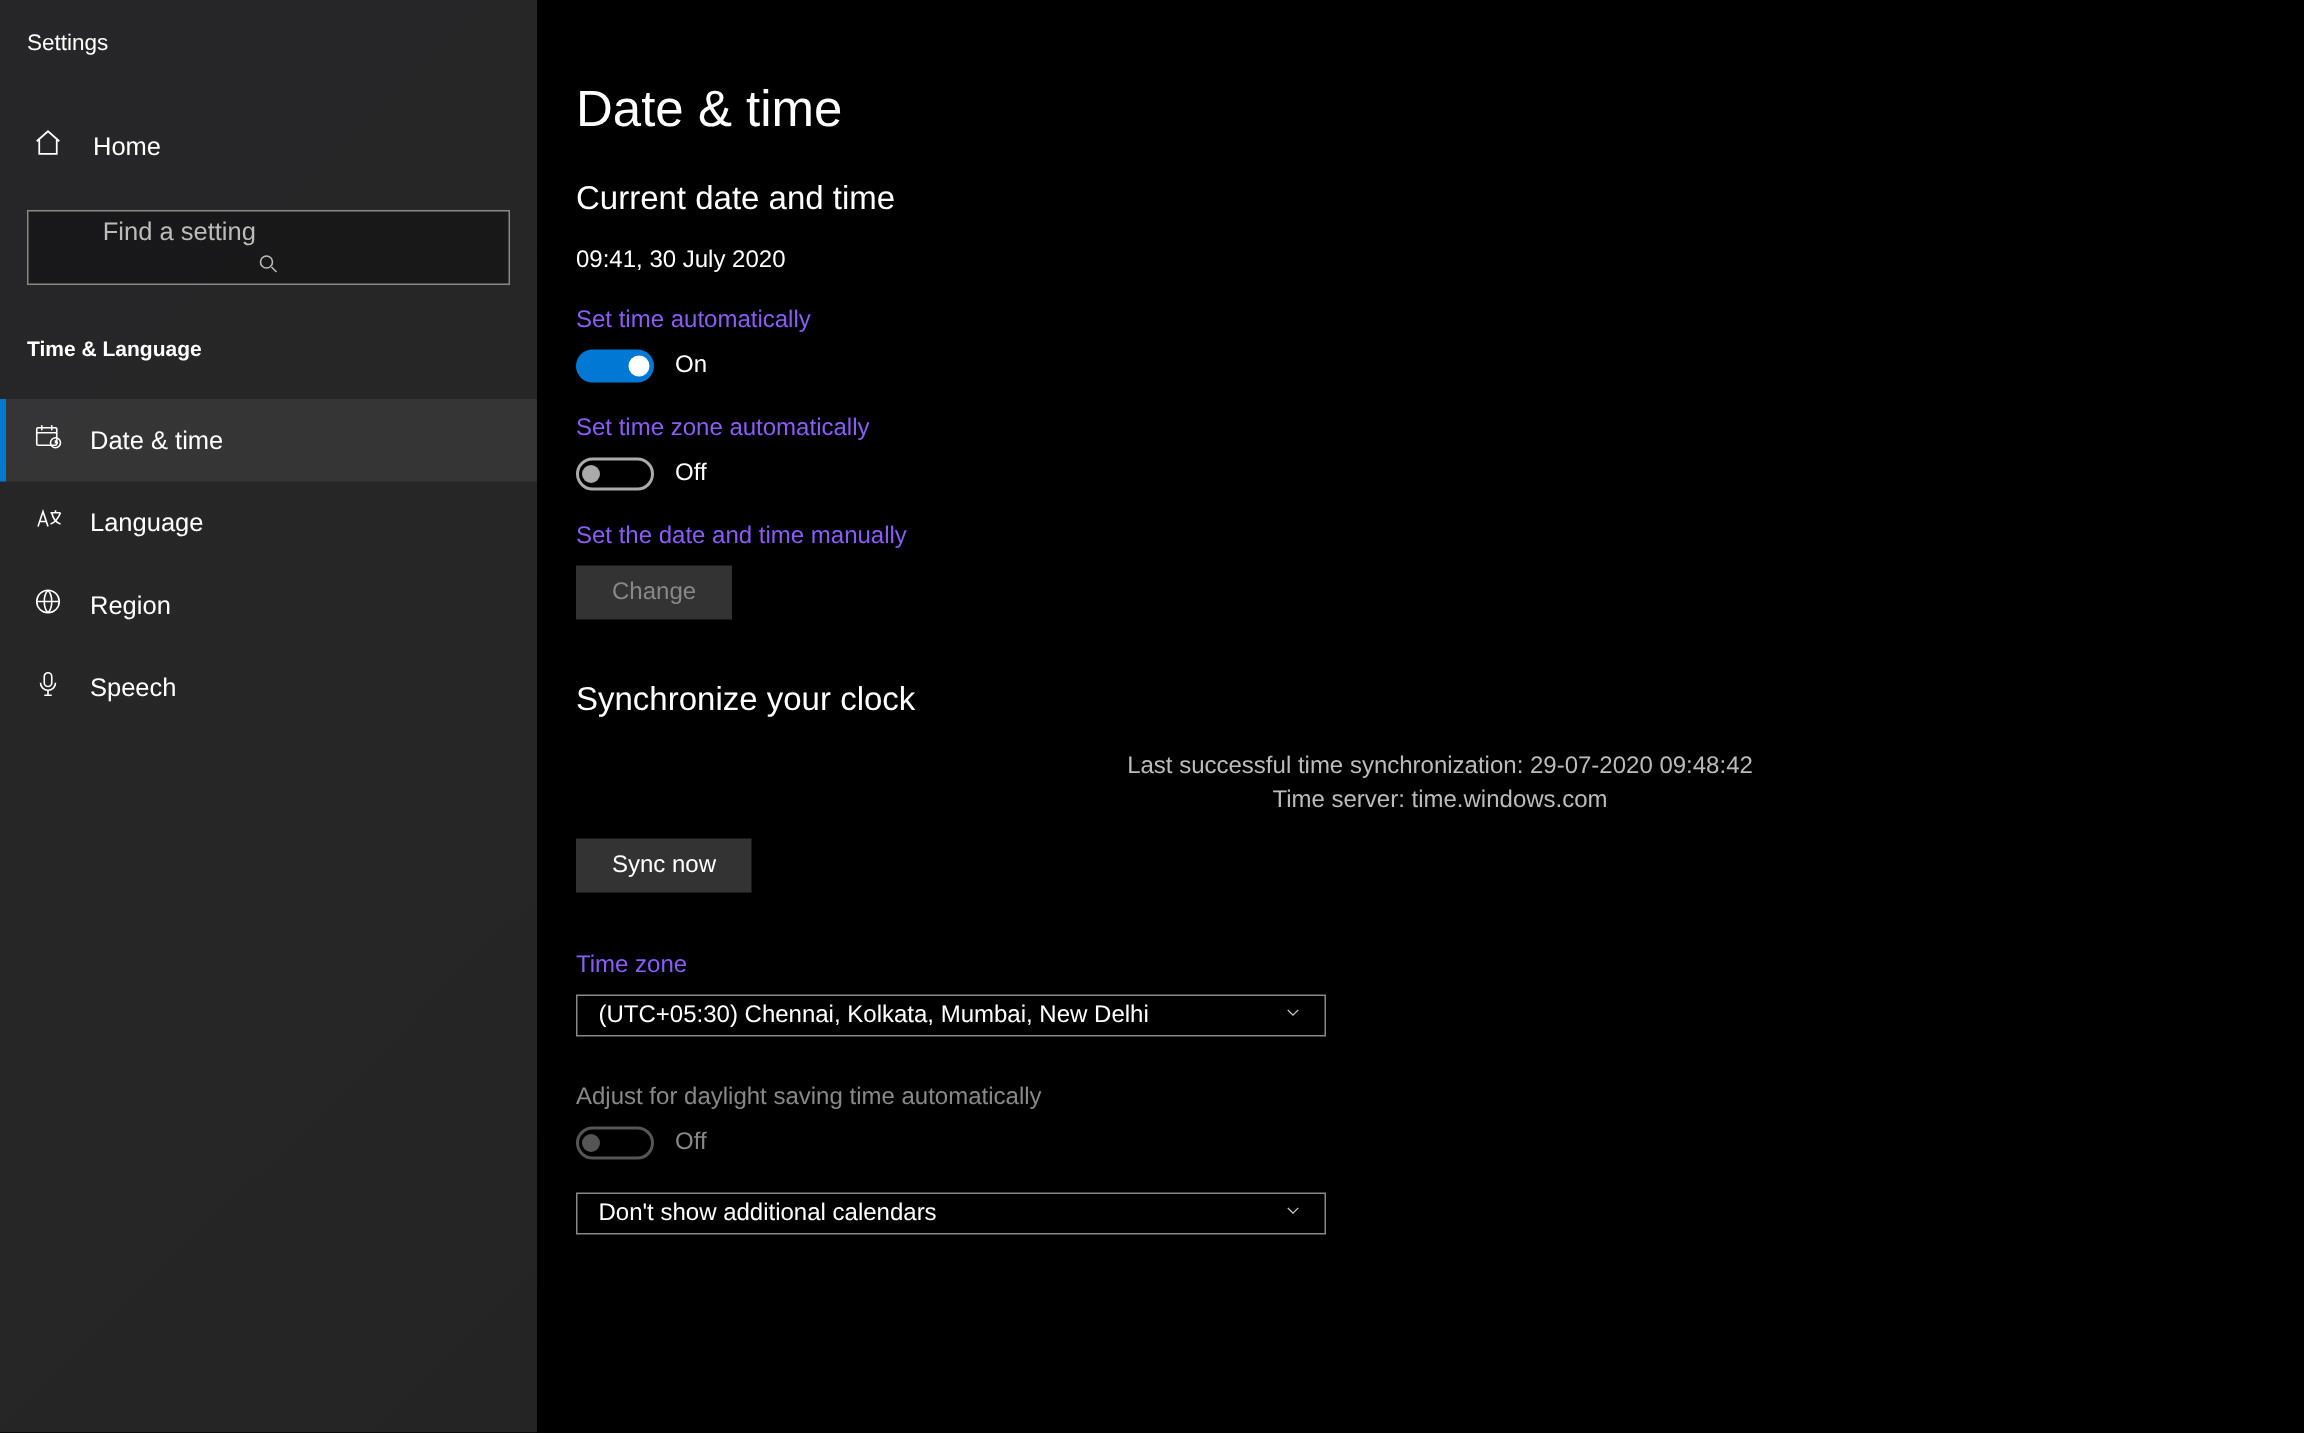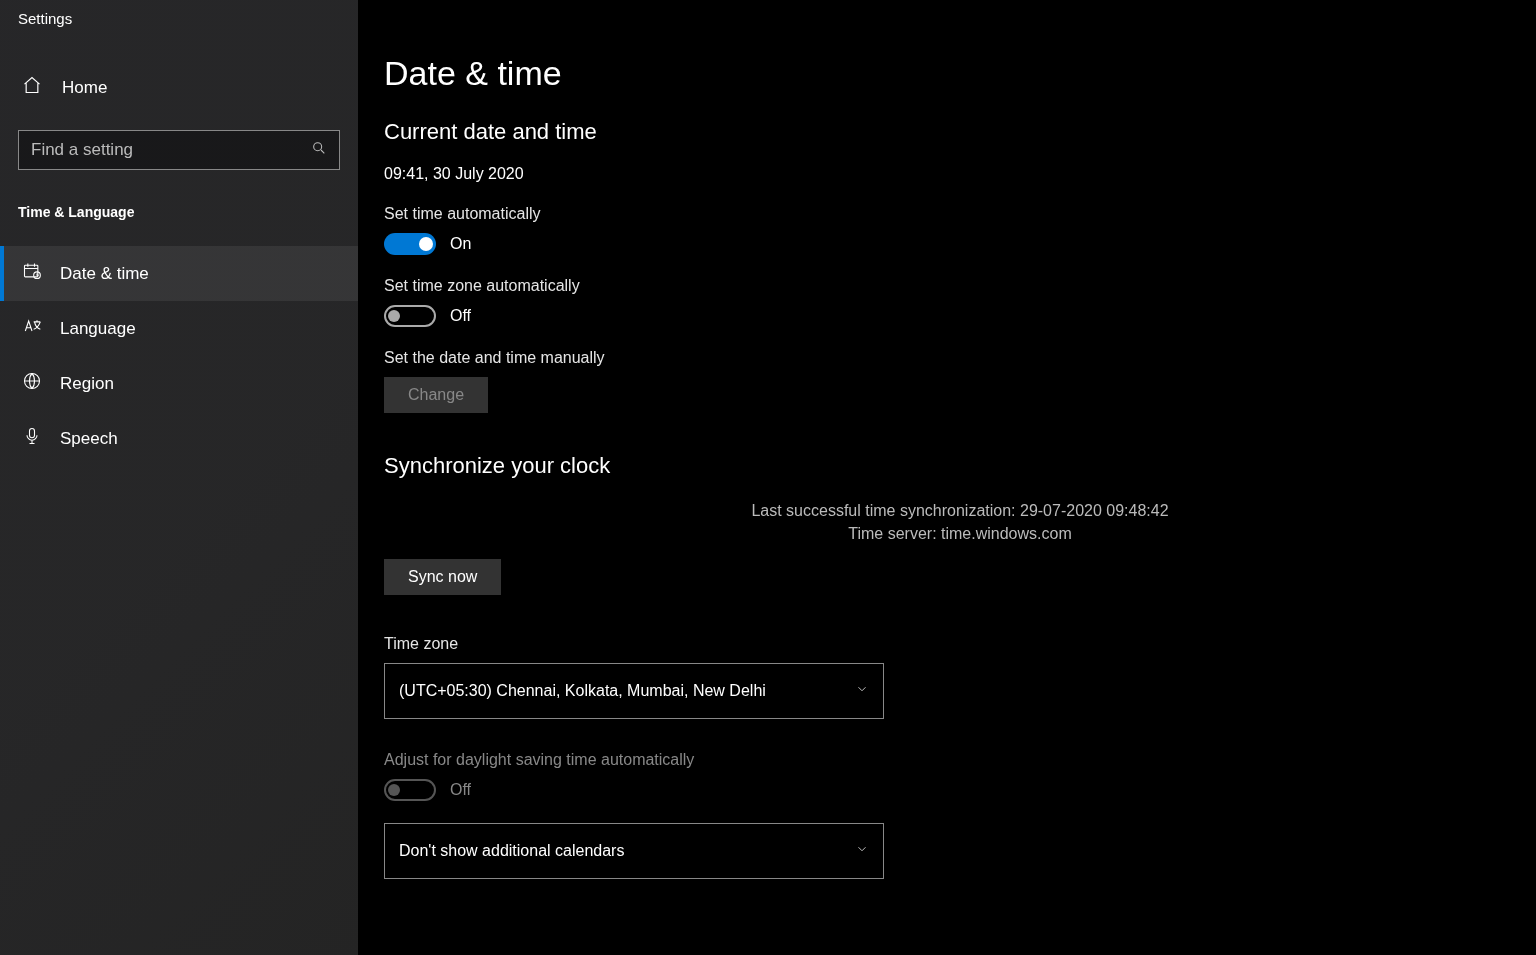--- a/index.html
+++ b/index.html
@@ -9,21 +9,21 @@
     color: #fff;
     width: 1536px;
     height: 955px;
     overflow: hidden;
     display: flex;
   }
   .sidebar {
     width: 358px;
     height: 100%;
     background: linear-gradient(135deg, rgba(40,40,42,0.96) 0%, rgba(70,70,72,0.55) 55%, rgba(40,40,40,0.9) 100%);
-    padding-top: 2px;
+    padding-top: 12px;
     position: relative;
   }
   .app-title {
     font-size: 15px;
     font-weight: 400;
     padding: 8px 18px 18px 18px;
     color: #fff;
   }
   .home-row {
     display: flex;
@@ -34,26 +34,27 @@
     font-size: 17px;
     color: #fff;
     cursor: pointer;
   }
   .home-row svg { width: 20px; height: 20px; stroke: #fff; fill: none; stroke-width: 1.4; }
   .search-wrap {
     margin: 18px 18px 0 18px;
   }
   .search-box {
     width: 100%;
-    height: 40px;
+    height: 50px;
     background: rgba(0,0,0,0.35);
     border: 1px solid #888;
     display: flex;
     align-items: center;
     padding: 0 12px;
+    flex-direction: column;
   }
   .search-box input {
     flex: 1;
     background: transparent;
     border: none;
     outline: none;
     color: #ddd;
     font-size: 17px;
     font-family: inherit;
   }
@@ -105,21 +106,21 @@
     margin-top: 6px;
     margin-bottom: 20px;
   }
   .body-text {
     font-size: 16px;
     color: #fff;
     margin-bottom: 22px;
   }
   .label {
     font-size: 16px;
-    color: #e5e5e5;
+    color: #8b5cf6;
     margin-bottom: 10px;
   }
   .label.disabled { color: #888; }
   .toggle-row {
     display: flex;
     align-items: center;
     gap: 14px;
     margin-bottom: 22px;
   }
   .toggle {
@@ -171,21 +172,21 @@
     margin-bottom: 8px;
   }
   .btn.disabled {
     color: #888;
     cursor: default;
   }
   .section-gap { margin-top: 32px; }
   .info-lines { color: #bbb; font-size: 16px; line-height: 1.45; margin-bottom: 14px; text-align: center; }
   .dropdown {
     width: 500px;
-    height: 56px;
+    height: 28px;
     border: 1px solid #888;
     background: #000;
     display: flex;
     align-items: center;
     justify-content: space-between;
     padding: 0 14px;
     font-size: 16px;
     color: #fff;
     cursor: pointer;
     margin-bottom: 8px;

